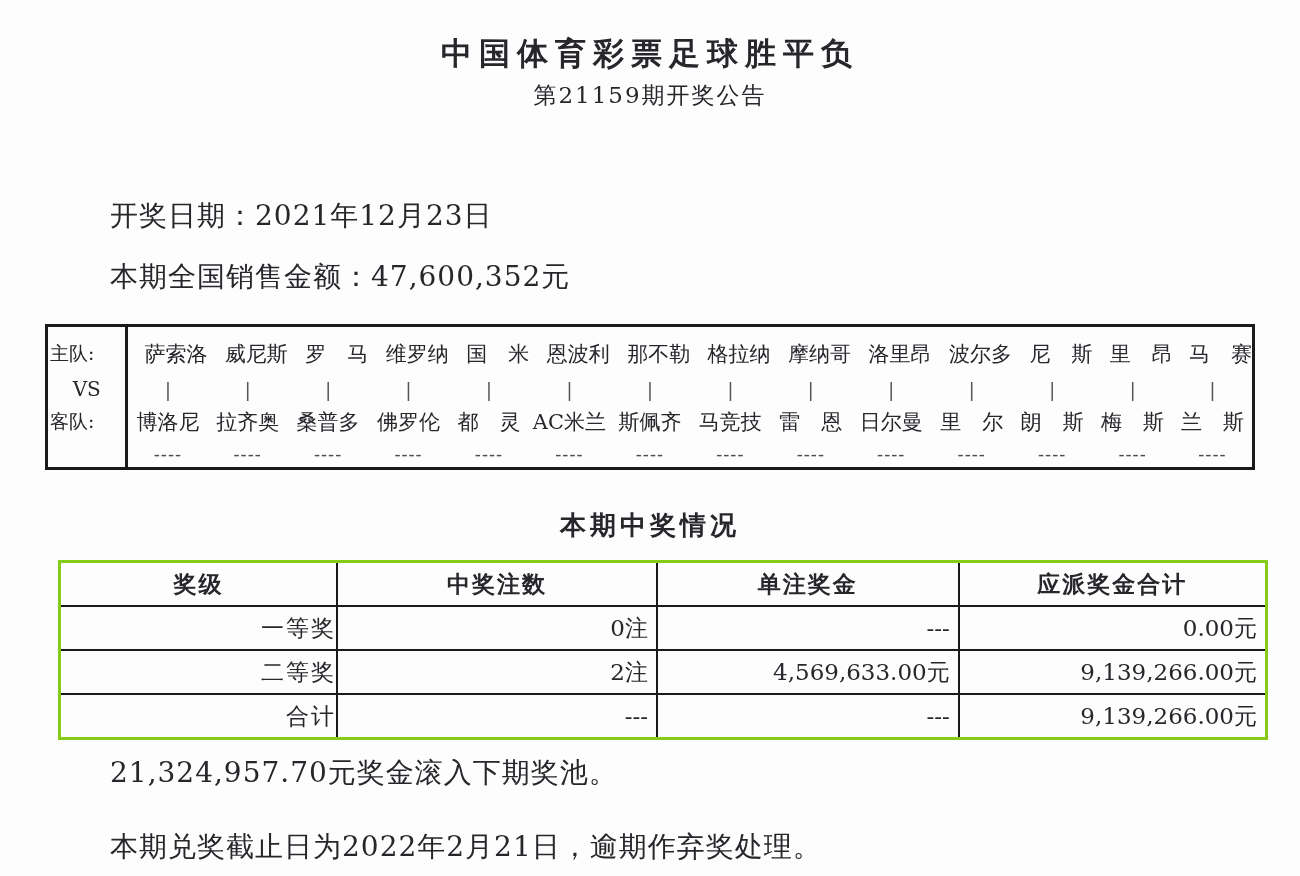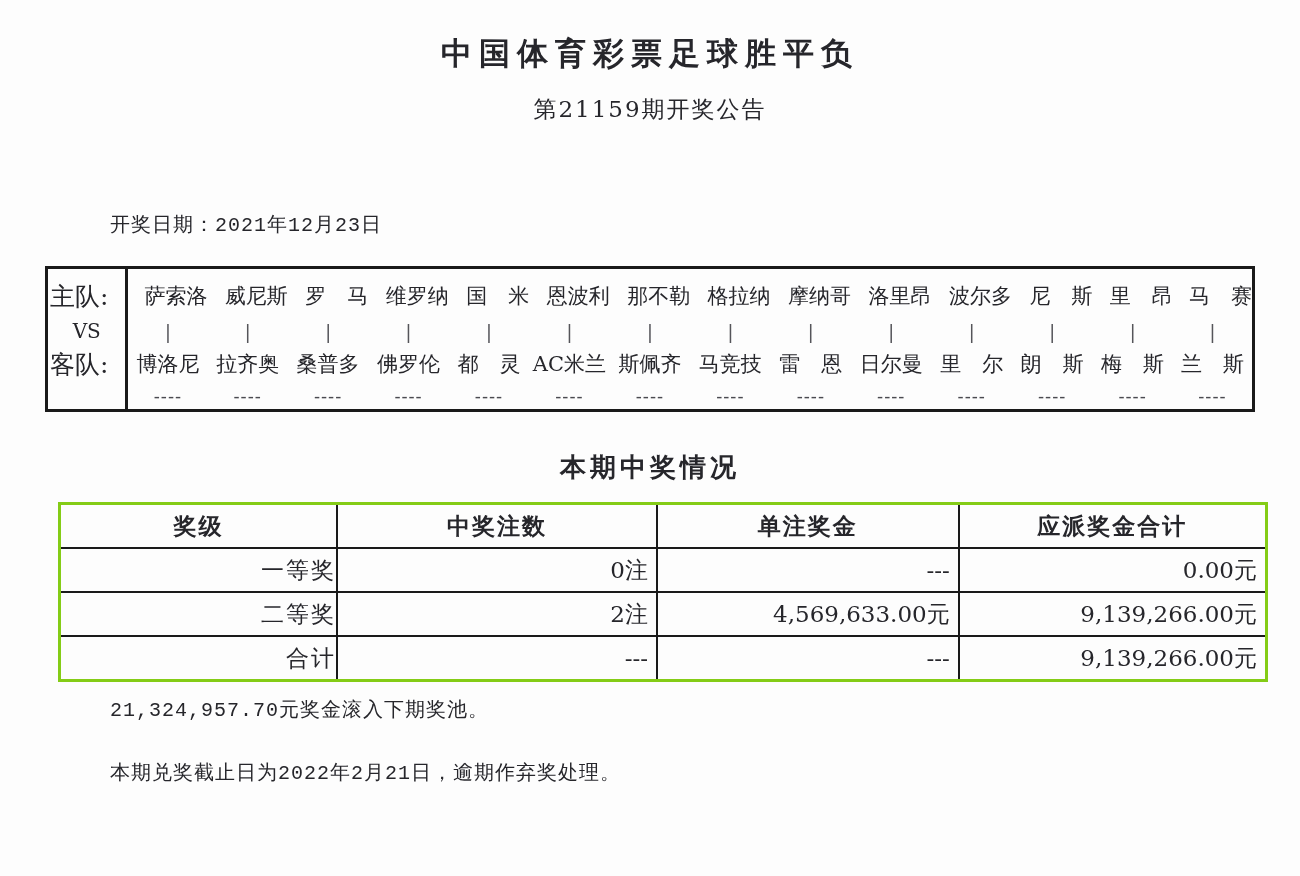--- a/index.html
+++ b/index.html
@@ -12,30 +12,29 @@
   }
   .page{position:relative;width:1300px;height:876px;overflow:hidden;}
 
   .title{
     margin:0;padding-top:33px;
     text-align:center;
     font-size:31px;font-weight:700;
     letter-spacing:7px;
   }
   .subtitle{
-    margin-top:19px;
+    margin-top:5px;
     text-align:center;
     font-size:23px;font-weight:400;
     letter-spacing:2px;
   }
   .info-line{
     margin-left:110px;
-    font-size:20px;
+    font-size:28px;
     letter-spacing:1px;
-    font-family:Liberation Mono, monospace;
   }
   .draw-date{margin-top:86px;}
   .sales{margin-top:23px;}
 
   
   table{border-collapse:collapse;}
   .match-table{
     margin:28px 45px 0 45px;
     width:1210px;
     table-layout:fixed;
@@ -44,21 +43,21 @@
   .match-table td{
     text-align:center;
     padding:0;
     overflow:hidden;
     white-space:nowrap;
   }
   .match-table td.lbl{
     border-right:3px solid #1a1a1a;
     text-align:left;
     padding-left:2px;
-    font-size:25px;
+    font-size:19px;
     letter-spacing:0;
   }
   .match-table td.lbl.lbl-center{text-align:center;padding-left:0;}
   .r-home td{height:42px;font-size:21px;vertical-align:middle;padding-top:6px;text-align:right;}
   .r-bar td{height:28px;font-size:19px;color:#55555a;vertical-align:middle;margin-top:28px;}
   .r-bar td.lbl{color:#26262b;font-size:20px;}
   .r-away td{height:38px;font-size:21px;vertical-align:middle;}
   .r-dash td{height:26px;font-size:18px;color:#4a4a50;letter-spacing:1px;vertical-align:middle;}
   .r-result td{height:44px;font-size:23px;vertical-align:middle;}
   .r-result td.lbl{font-size:21px;}
@@ -95,20 +94,21 @@
 </style>
 </head>
 <body>
 
 <div class="page">
 
   <h1 class="title">中国体育彩票足球胜平负</h1>
   <div class="subtitle">第21159期开奖公告</div>
 
   <div class="info-line draw-date">开奖日期：2021年12月23日</div>
+  <div class="info-line sales">本期全国销售金额：47,600,352元</div>
 
   <table class="match-table">
     <tbody>
         <tr class="r-home">
           <td class="lbl">主队:</td>
           <td>萨索洛</td>
           <td>威尼斯</td>
           <td>罗　马</td>
           <td>维罗纳</td>
           <td>国　米</td>

